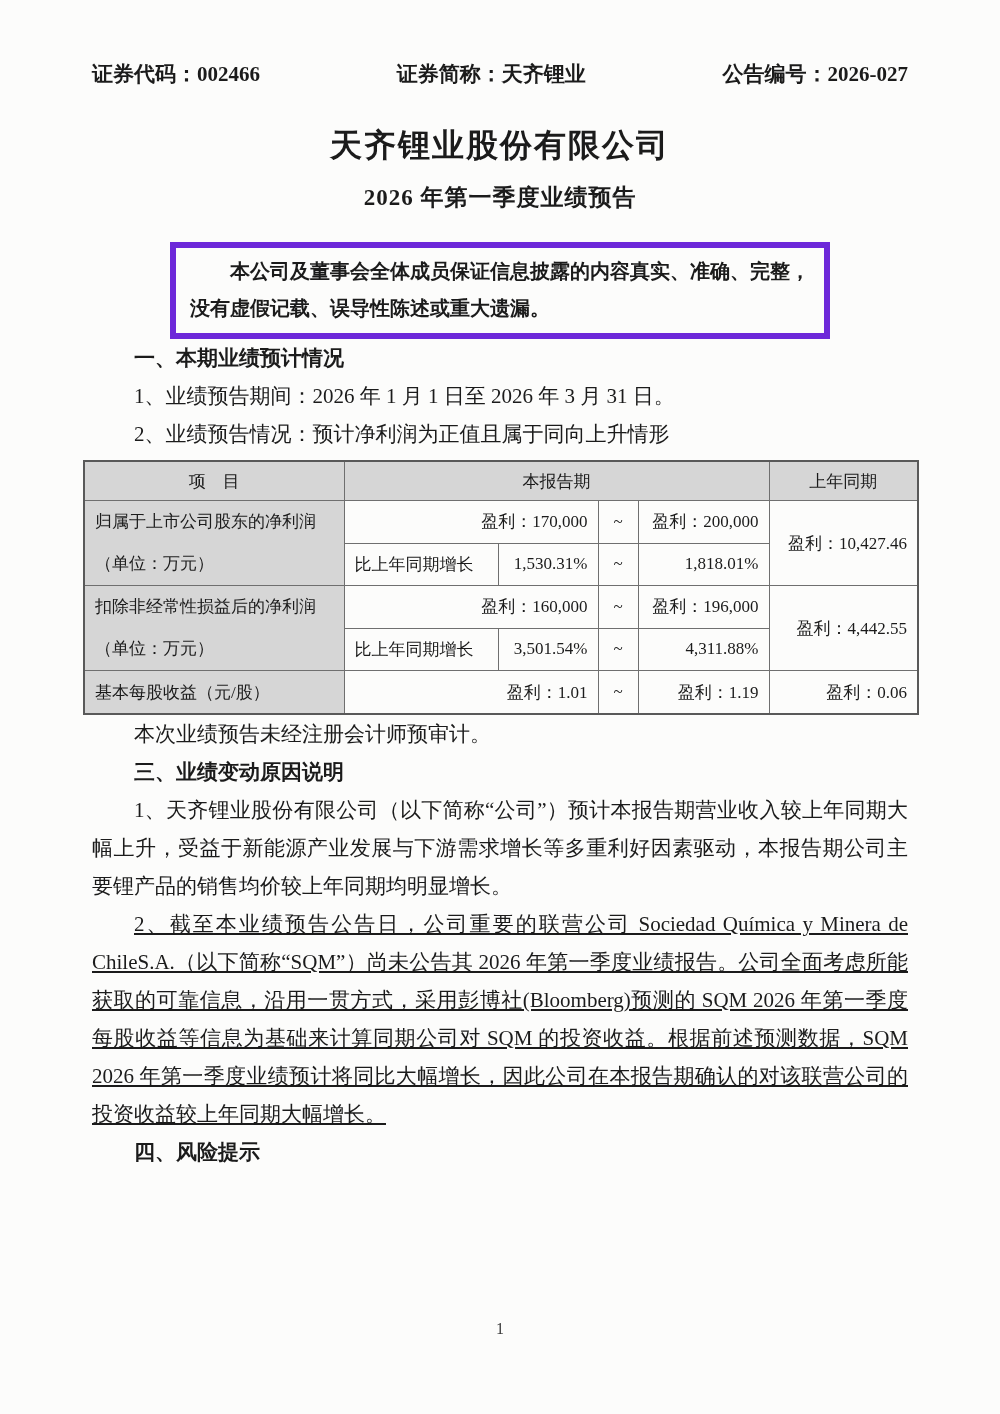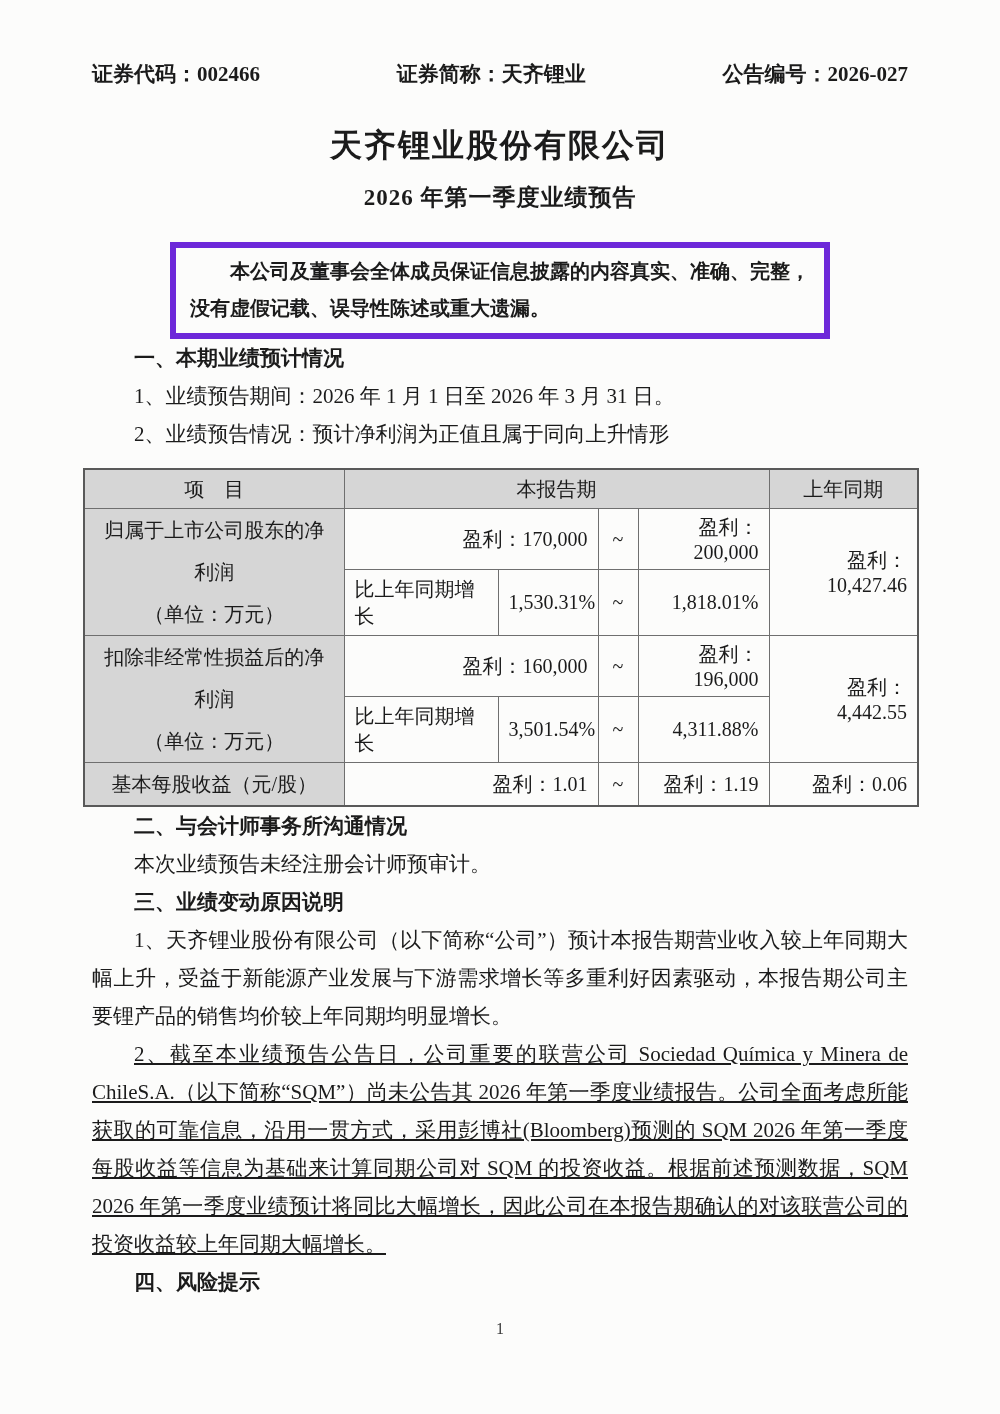--- a/index.html
+++ b/index.html
@@ -62,34 +62,34 @@
   .indent { text-indent: 2em; }
   .bold { font-weight: 700; }
   .mt22 { margin-top: 22px; }
   .mt6  { margin-top: 6px; }
   .mt10 { margin-top: 10px; text-decoration: underline; }
   table.forecast {
     border-collapse: collapse;
     table-layout: fixed;
     width: 834px;
     margin-left: -9px;
-    margin-top: 15px;
-    font-size: 20px;
+    margin-top: 7px;
+    font-size: 17px;
     border: 2px solid #595959;
   }
   table.forecast td {
     border: 1px solid #6f6f6f;
     padding: 0 10px;
     overflow: hidden;
   }
   .gray { background: #d6d6d6; }
   tr.hdr td { height: 38px; text-align: center; }
   tr.sub td { height: 41px; }
   tr.last td { height: 42px; }
-  td.item-cell { text-align: center; padding-left: 14px; }
+  td.item-cell { text-align: left; padding-left: 14px; }
   td.item-cell .cell-line { line-height: 42px; }
   td.label-cell { text-align: left; padding-left: 12px; }
   td.val { text-align: right; padding-right: 10px; }
   td.tilde-cell { text-align: center; padding: 0; }
   .footer {
     position: absolute;
     top: 1320px;
     left: 0;
     width: 100%;
     text-align: center;
@@ -169,21 +169,20 @@
     <tr class="last">
       <td class="gray item-cell">基本每股收益（元/股）</td>
       <td class="val" colspan="2">盈利：1.01</td>
       <td class="tilde-cell">~</td>
       <td class="val">盈利：1.19</td>
       <td class="val">盈利：0.06</td>
     </tr>
   </tbody>
     </table>
 
-  <p class="line indent bold mt6">二、与会计师事务所沟通情况</p>
   <p class="line indent">本次业绩预告未经注册会计师预审计。</p>
   <p class="line indent bold">三、业绩变动原因说明</p>
   <p class="line indent">1、天齐锂业股份有限公司（以下简称“公司”）预计本报告期营业收入较上年同期大幅上升，受益于新能源产业发展与下游需求增长等多重利好因素驱动，本报告期公司主要锂产品的销售均价较上年同期均明显增长。</p>
   <p class="line indent mt10">2、截至本业绩预告公告日，公司重要的联营公司 Sociedad Química y Minera de ChileS.A.（以下简称“SQM”）尚未公告其 2026 年第一季度业绩报告。公司全面考虑所能获取的可靠信息，沿用一贯方式，采用彭博社(Bloomberg)预测的 SQM 2026 年第一季度每股收益等信息为基础来计算同期公司对 SQM 的投资收益。根据前述预测数据，SQM 2026 年第一季度业绩预计将同比大幅增长，因此公司在本报告期确认的对该联营公司的投资收益较上年同期大幅增长。</p>
   <p class="line indent bold">四、风险提示</p>
 
 </div>
 
 <div class="footer">1</div>
 

